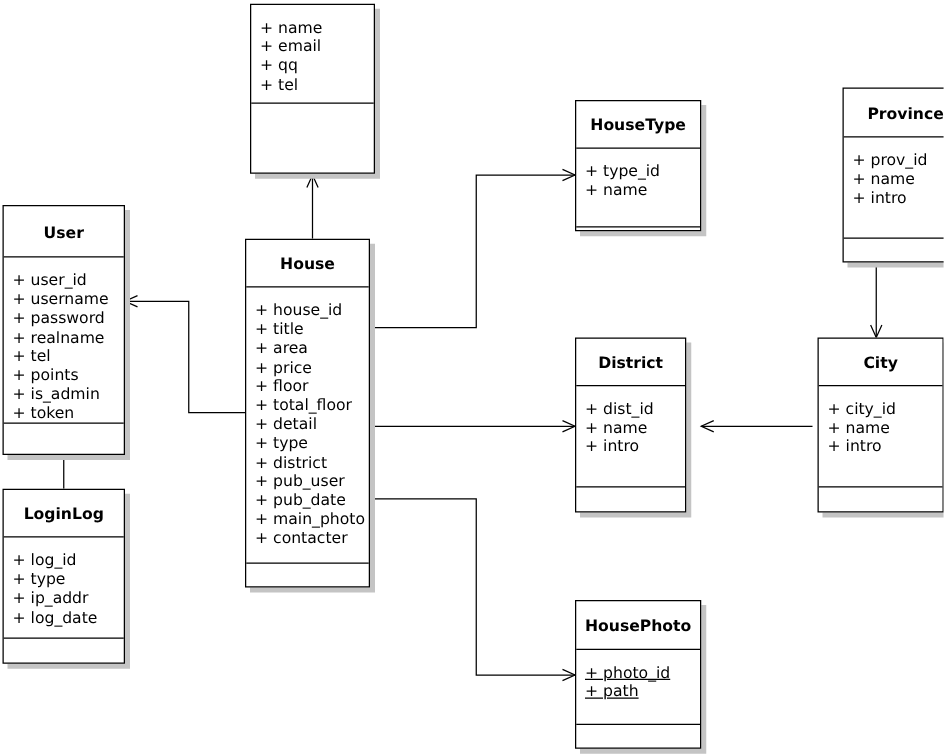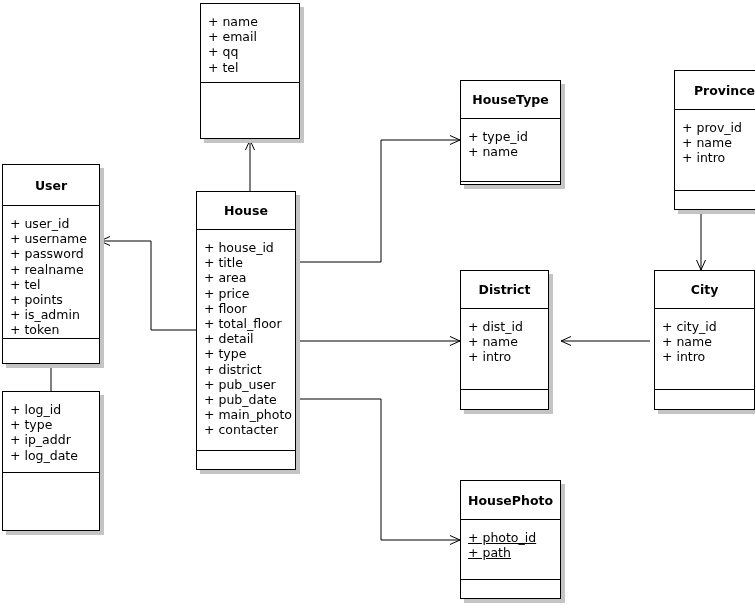--- a/index.html
+++ b/index.html
@@ -88,20 +88,21 @@
         <div class="attr-row">+ password</div>
         <div class="attr-row">+ realname</div>
         <div class="attr-row">+ tel</div>
         <div class="attr-row">+ points</div>
         <div class="attr-row">+ is_admin</div>
         <div class="attr-row">+ token</div>
       </div>
       <div class="class-methods"></div>
     </div>
     <div class="class-box" style="left: 2px; top: 391px; width: 98px; height: 140px;">
+      <div class="class-header" style="height: 38px;">LoginLog</div>
       <div class="class-attrs" style="height: 81px;">
         <div class="attr-row">+ log_id</div>
         <div class="attr-row">+ type</div>
         <div class="attr-row">+ ip_addr</div>
         <div class="attr-row">+ log_date</div>
       </div>
       <div class="class-methods"></div>
     </div>
     <div class="class-box" style="left: 196px; top: 191px; width: 100px; height: 279px;">
       <div class="class-header" style="height: 38px;">House</div>

